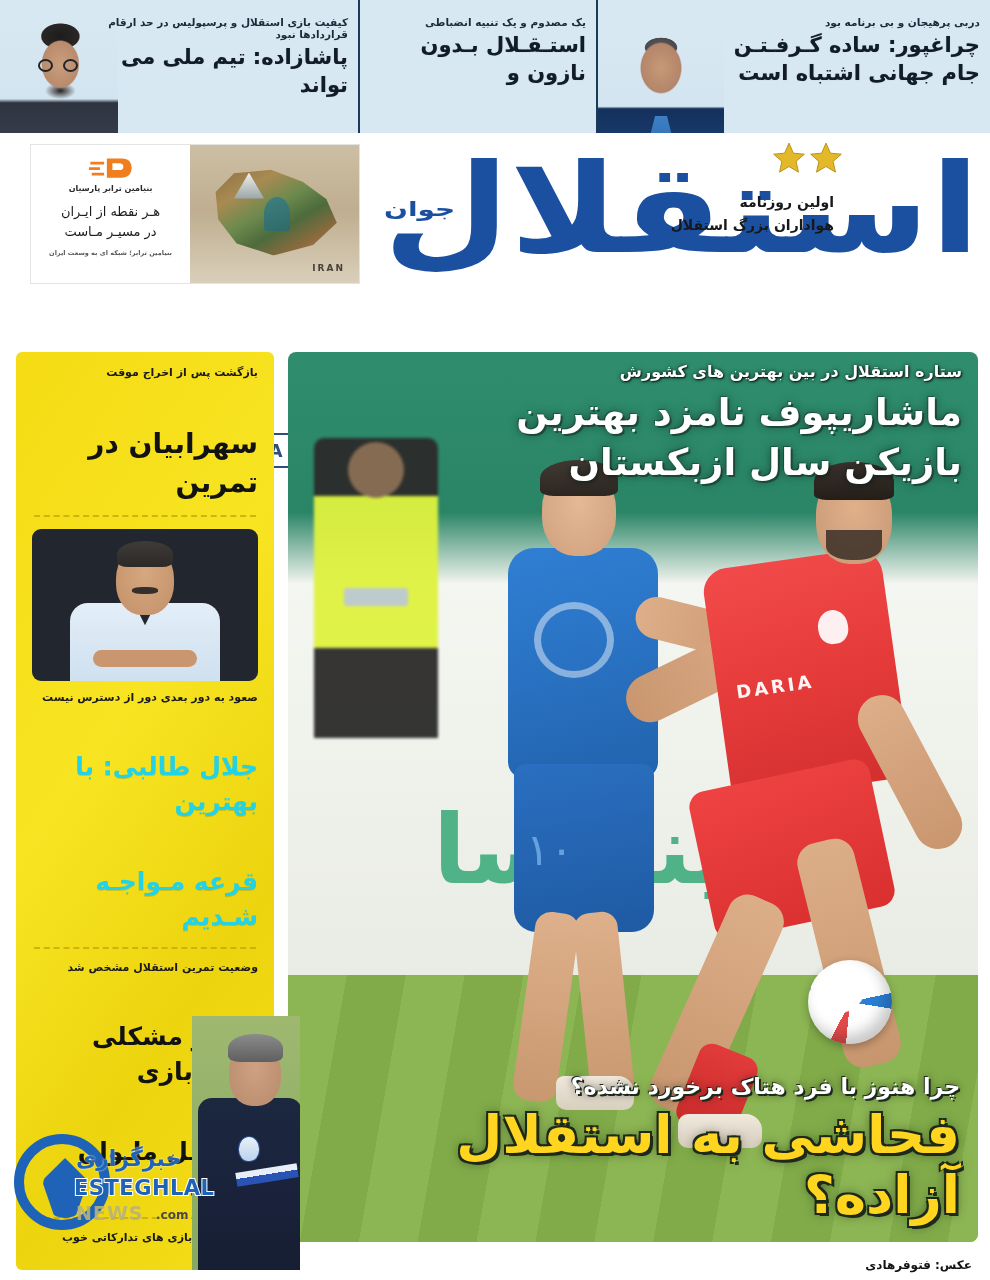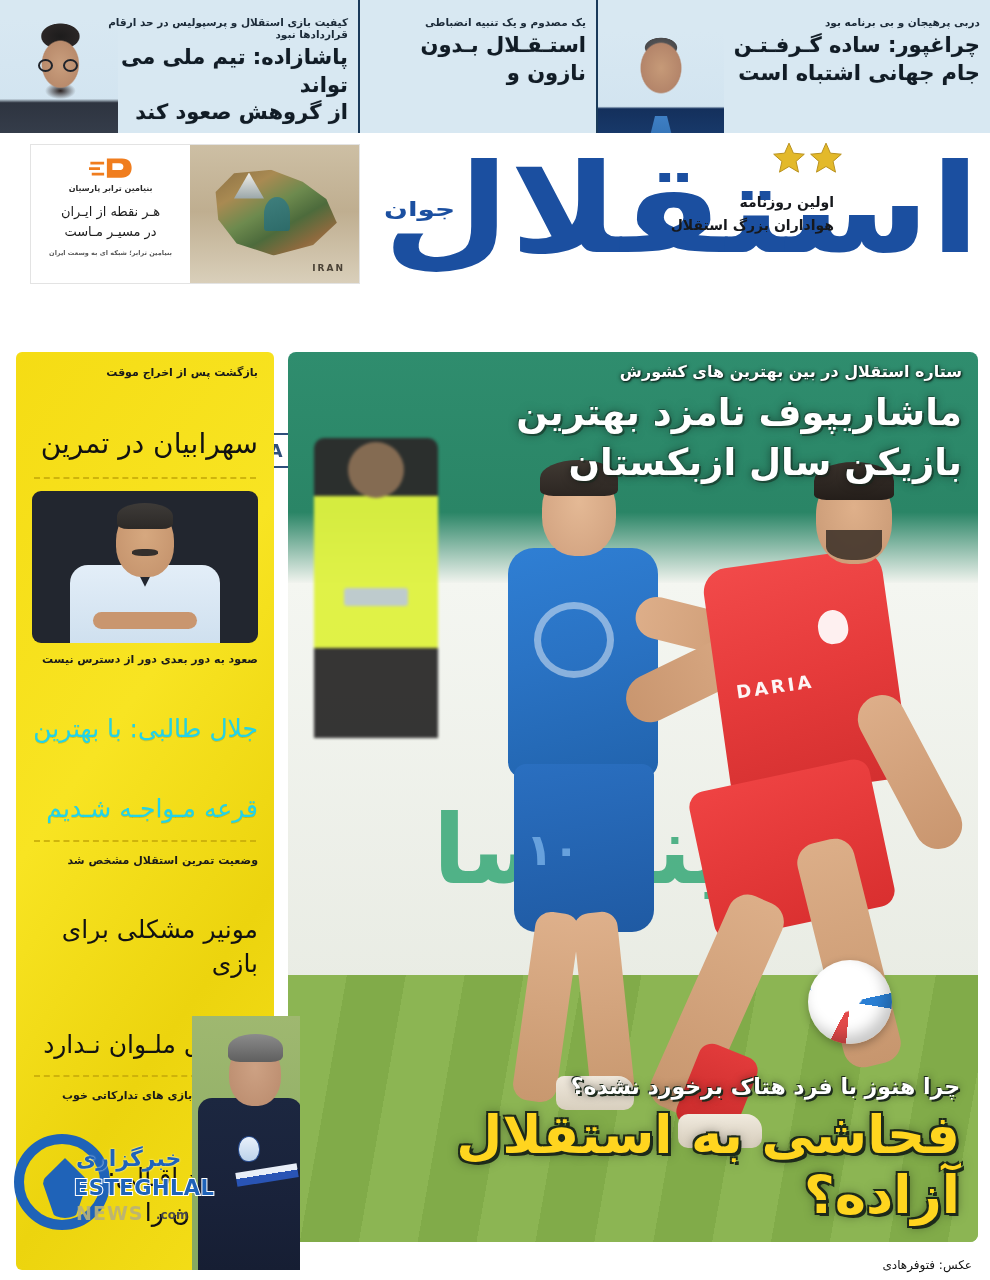--- a/index.html
+++ b/index.html
@@ -157,21 +157,21 @@
 
   
   .sidebar {
     position:absolute; left:16px; top:8px; width:258px; height:918px;
     background: linear-gradient(125deg,#f5dc14 0%,#f8e422 40%,#ecd40e 70%,#f6e01a 100%);
     border-radius:6px; overflow:hidden;
     padding: 14px 16px 8px;
     direction:rtl; text-align:right;
   }
   .sb-kicker { font-size:11px; font-weight:900; color:#1a1a1a; margin-bottom:6px; letter-spacing:-0.2px; }
-  .sb-head { font-weight:400; color:#111; line-height:1.38; letter-spacing:-0.7px;margin-top:46px; }
+  .sb-head { font-weight:700; color:#111; line-height:1.38; letter-spacing:-0.7px;margin-top:46px; }
   .sb-head.dark { color:#121212; }
   .sb-head.cyan { color:#22d3e8; text-shadow: 0 1px 0 rgba(0,0,0,.12); }
   .h-xl { font-size:28px; }
   .h-lg { font-size:25px; }
   .sb-sep {
     height:0; border-top:2px dashed #c9ad0a; margin:13px 2px 12px; opacity:.85;
   }
   .sb-photo {
     width:100%; height:152px; border-radius:9px; margin:12px 0 10px;
     background:#22262f; position:relative; overflow:hidden;
@@ -319,21 +319,21 @@
   .pl-blue .torso::after{
     content:""; position:absolute; left:26px; top:54px; width:66px; height:62px;
     border-radius:50%; border:7px solid rgba(255,255,255,.45);
   }
   .pl-blue .shorts{
     position:absolute; left:50px; top:340px; width:140px; height:168px;
     border-radius:12px 12px 22px 22px;
     background: linear-gradient(170deg,#2a6fc0,#1f5aa3);
   }
   .pl-blue .num{
-    position:absolute; left:62px; top:400px; font-size:44px; font-weight:700;
+    position:absolute; left:62px; top:400px; font-size:44px; font-weight:400;
     color:#6fa8e2; direction:ltr; letter-spacing:-2px; opacity:.9;
   }
   .pl-blue .leg{
     position:absolute; width:44px; height:190px; border-radius:16px;
     background: linear-gradient(to bottom,#deb08b,#c8986f);
   }
   .pl-blue .leg.l{ left:60px; top:488px; transform: rotate(8deg); }
   .pl-blue .leg.r{ left:118px; top:488px; transform: rotate(-6deg); }
   .pl-blue .boot{
     position:absolute; left:92px; top:652px; width:78px; height:34px;
@@ -432,21 +432,21 @@
     margin-bottom:6px;
     text-shadow: 2px 2px 0 #1c2a1c, -1px -1px 0 #1c2a1c, 0 0 8px rgba(0,0,0,.6);
   }
   .ph-bot-head {
     font-size:53px; line-height:1.12; font-weight:900; color:#ffd51f;
     letter-spacing:-2px;
     text-shadow: 3px 3px 0 #1d2a1a, -2px -2px 0 #1d2a1a, 2px -2px 0 #1d2a1a,
                  -2px 2px 0 #1d2a1a, 0 0 12px rgba(0,0,0,.55);
   }
   .credit {
-    position:absolute; right:16px; bottom:-26px; font-size:12px; font-weight:400;
+    position:absolute; right:16px; bottom:-26px; font-size:12px; font-weight:700;
     color:#141414; direction:rtl; z-index:5;
   }
 </style>
 </head>
 <body>
 
 <div class="page">
 
   <div class="topbar">
 
@@ -473,21 +473,20 @@
         <div class="portrait-b">
             <span class="glasses">
               <i></i>
               <i></i>
             </span>
           </div>
       </div>
       <div class="tb-txt" style="width:250px;">
         <div class="tb-kicker">کیفیت بازی استقلال و پرسپولیس در حد ارقام قراردادها نبود</div>
         <div class="tb-head">پاشازاده: تیم ملی می تواند</div>
-        <div class="tb-head">از گروهش صعود کند</div>
       </div>
     </div>
   </div>
 
   <div class="masthead">
 
     <div class="ad-box">
       <div class="ad-text">
         <div class="ad-logo-mark">
           <svg viewBox="0 0 64 36">

